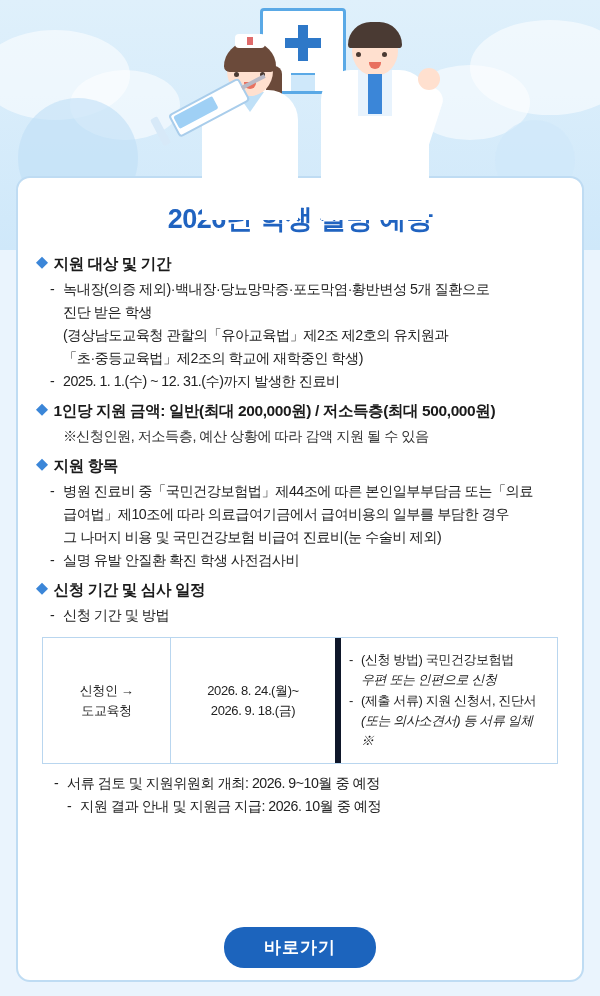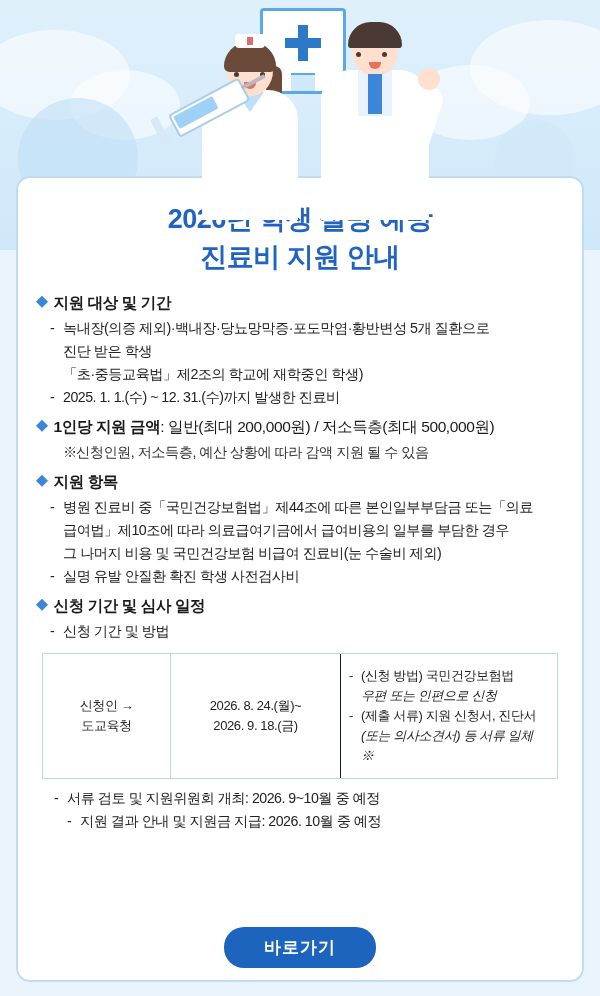--- a/index.html
+++ b/index.html
@@ -281,21 +281,21 @@
     margin-bottom: 3px;
     letter-spacing: -0.4px;
   }
   .sec-head .bullet {
     color: #3b86d8;
     font-size: 12px;
     margin-right: 6px;
     line-height: 1.5;
     flex: 0 0 auto;
   }
-  .sec-head .amount-normal { font-weight: normal; }
+  .sec-head .amount-normal { font-weight: bold; }
 
   .lines { padding-left: 14px; }
 
   .line-item {
     display: flex;
     font-size: 14.2px;
     color: #222222;
     line-height: 1.62;
     letter-spacing: -0.5px;
   }
@@ -316,21 +316,21 @@
     color: #222222;
   }
   .table .col {
     box-sizing: border-box;
     padding: 12px 8px;
     display: flex;
     flex-direction: column;
     justify-content: center;
   }
   .table .col.c1 { width: 128px; text-align: right; align-items: center; border-right: 1px solid #b9d6ef; }
-  .table .col.c2 { width: 170px; text-align: center; align-items: center; border-right: 1px solid #0f172a; }
+  .table .col.c2 { width: 170px; text-align: center; align-items: center; border-right: 6px solid #0f172a; }
   .table .col.c3 { flex: 1; text-align: left; }
   .table .col .t-line { line-height: 1.55; letter-spacing: -0.4px; }
   .table .col.c3 .t-line { display: flex; }
   .table .col.c3 .t-line .mk { flex: 0 0 auto; width: 12px; }
   .table .col.c3 .t-line .tx { flex: 1; }
   .table .col.c3 .t-line.sub { padding-left: 12px; font-style: italic; }
 
   .footer-lines { padding-left: 18px; margin-top: 2px; }
 
   .cta-wrap {
@@ -400,35 +400,37 @@
     <div class="barrel"></div>
     <div class="liquid"></div>
     <div class="needle"></div>
   </div>
 </div>
 
 <div class="card">
 
   <div class="title">
     <span class="line">2026년 학생 실명 예방</span>
-    <span class="line">진료비 지원 안내</span>
   </div>
 
   <div class="section">
     <div class="sec-head">
       <span class="bullet">◆</span>
       <span>지원 대상 및 기간</span>
     </div>
     <div class="lines">
       <div class="line-item">
         <span class="dash">-</span>
         <span class="txt">녹내장(의증 제외)·백내장·당뇨망막증·포도막염·황반변성 5개 질환으로</span>
       </div>
       <div class="line-item indent">
         <span class="txt">진단 받은 학생</span>
+      </div>
+      <div class="line-item indent">
+        <span class="txt">(경상남도교육청 관할의「유아교육법」제2조 제2호의 유치원과</span>
       </div>
       <div class="line-item indent">
         <span class="txt">「초·중등교육법」제2조의 학교에 재학중인 학생)</span>
       </div>
       <div class="line-item">
         <span class="dash">-</span>
         <span class="txt">2025. 1. 1.(수) ~ 12. 31.(수)까지 발생한 진료비</span>
       </div>
     </div>
   </div>

